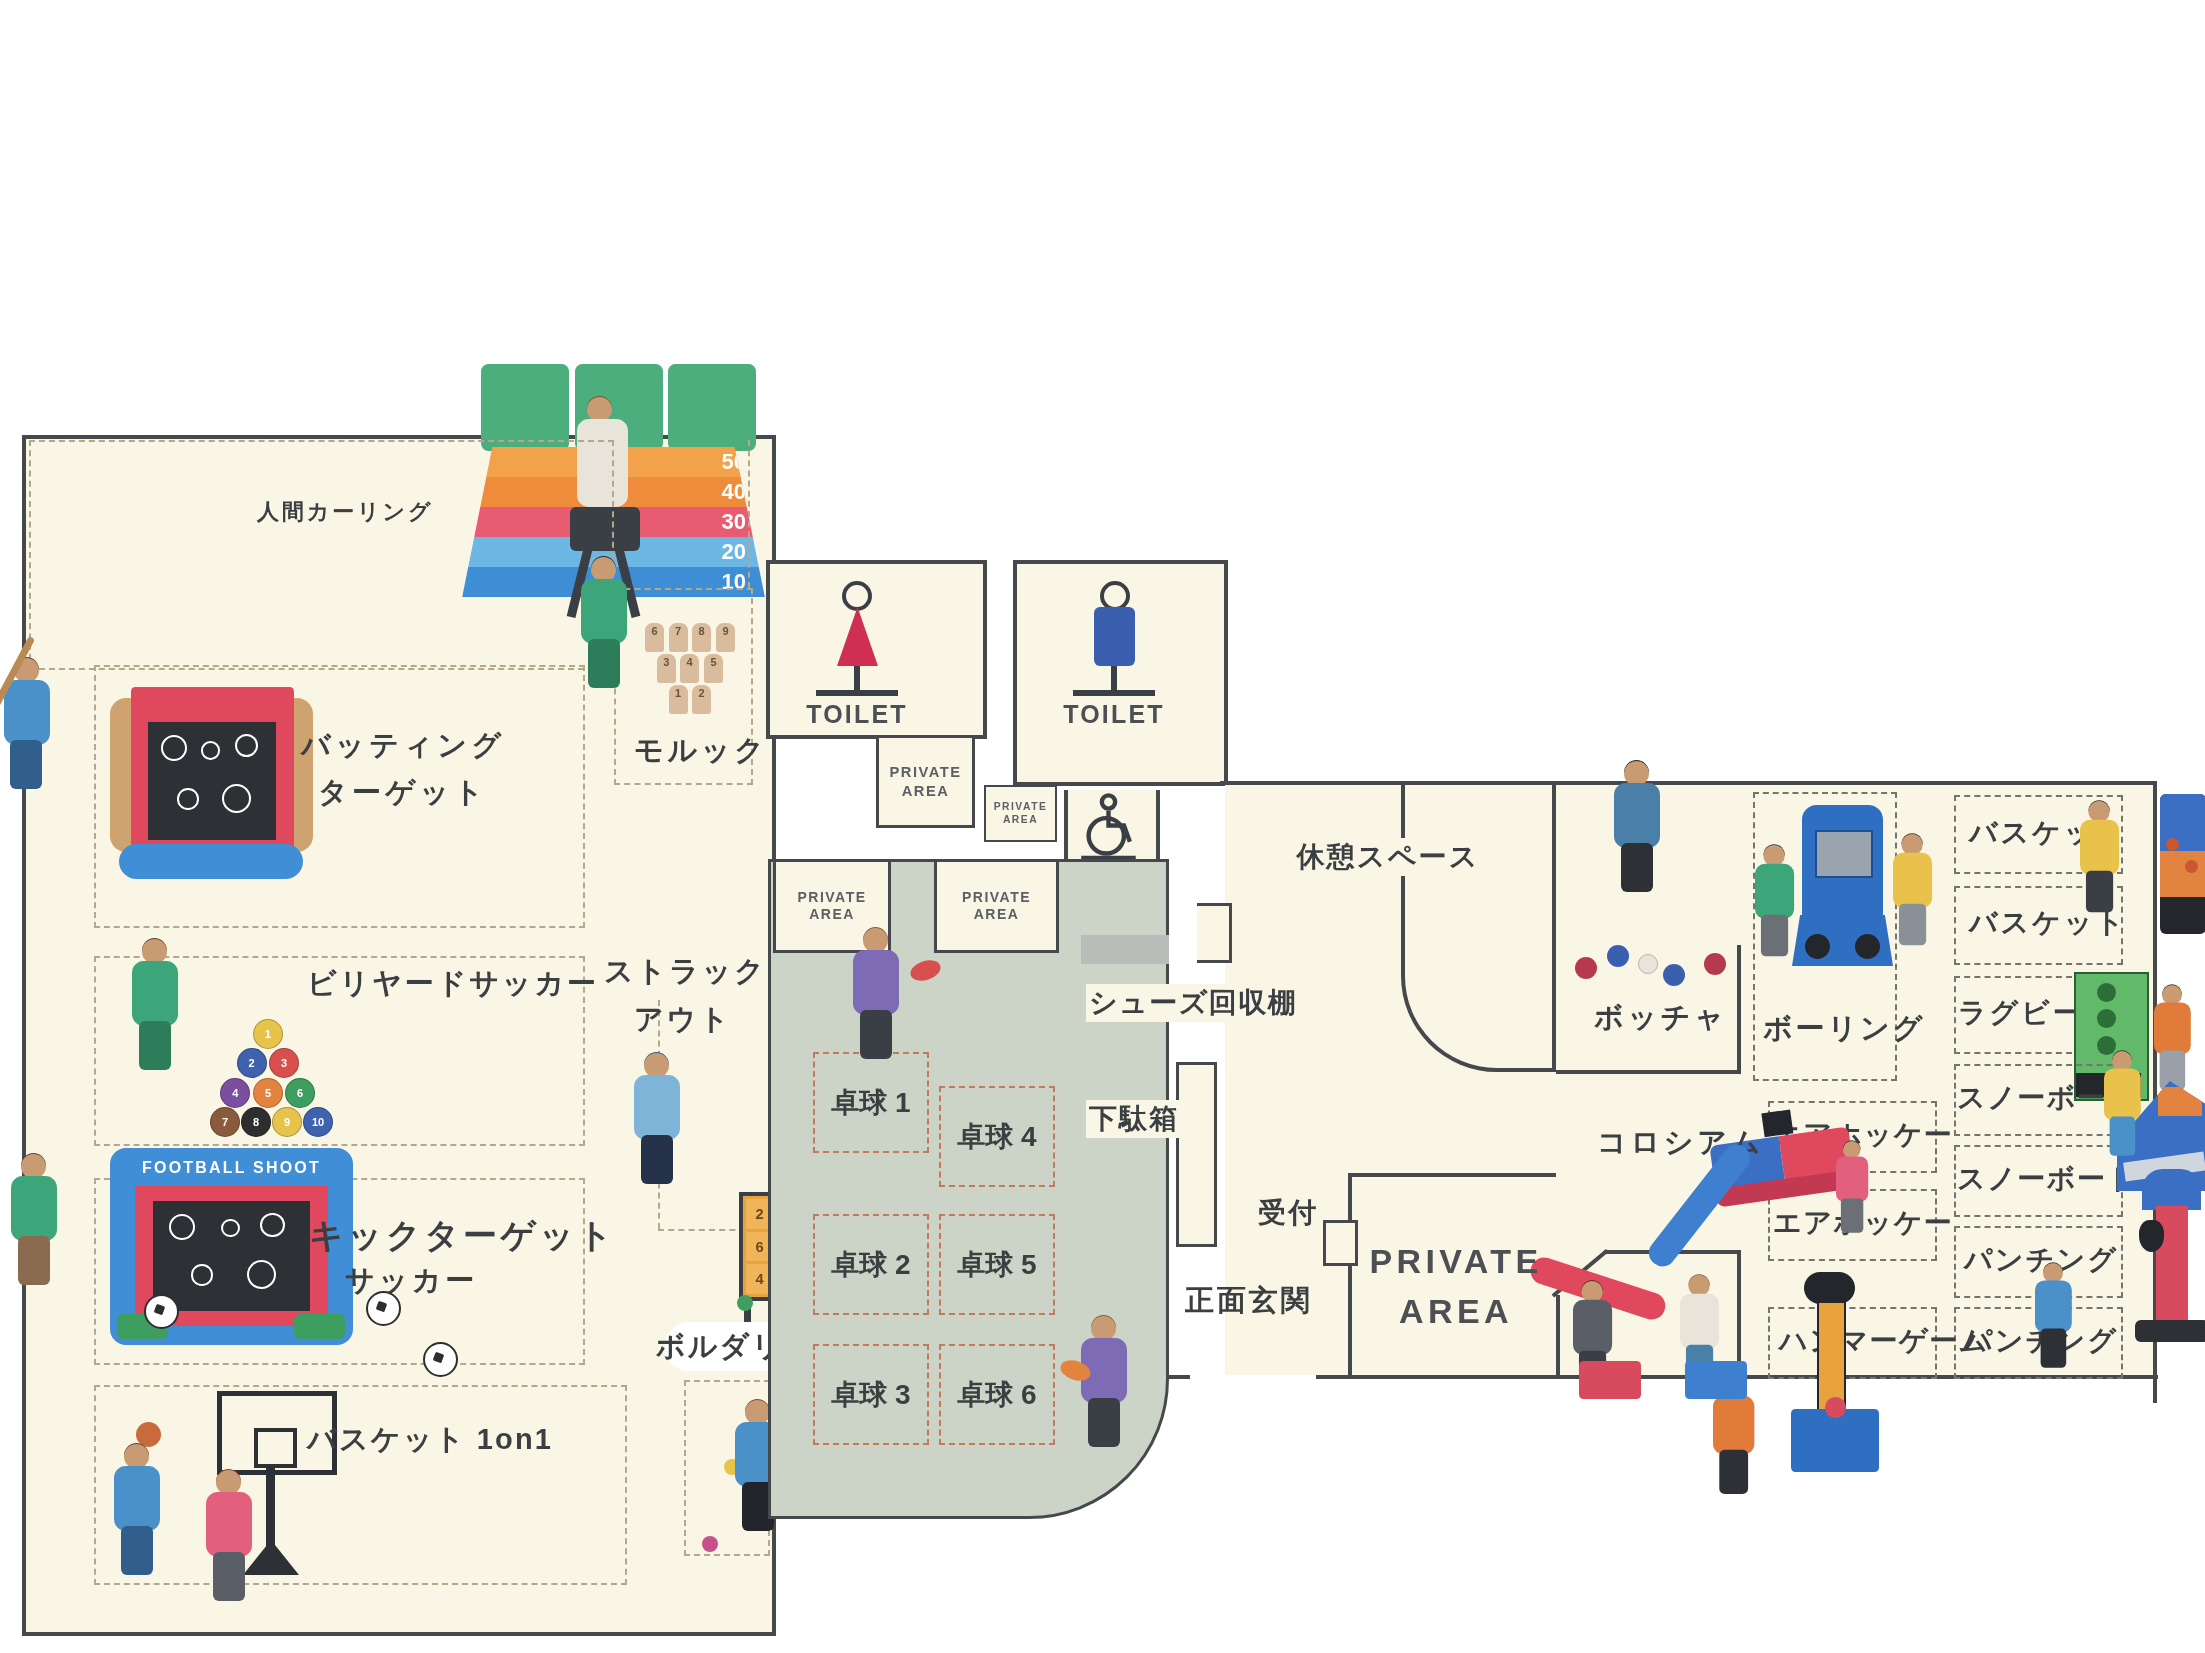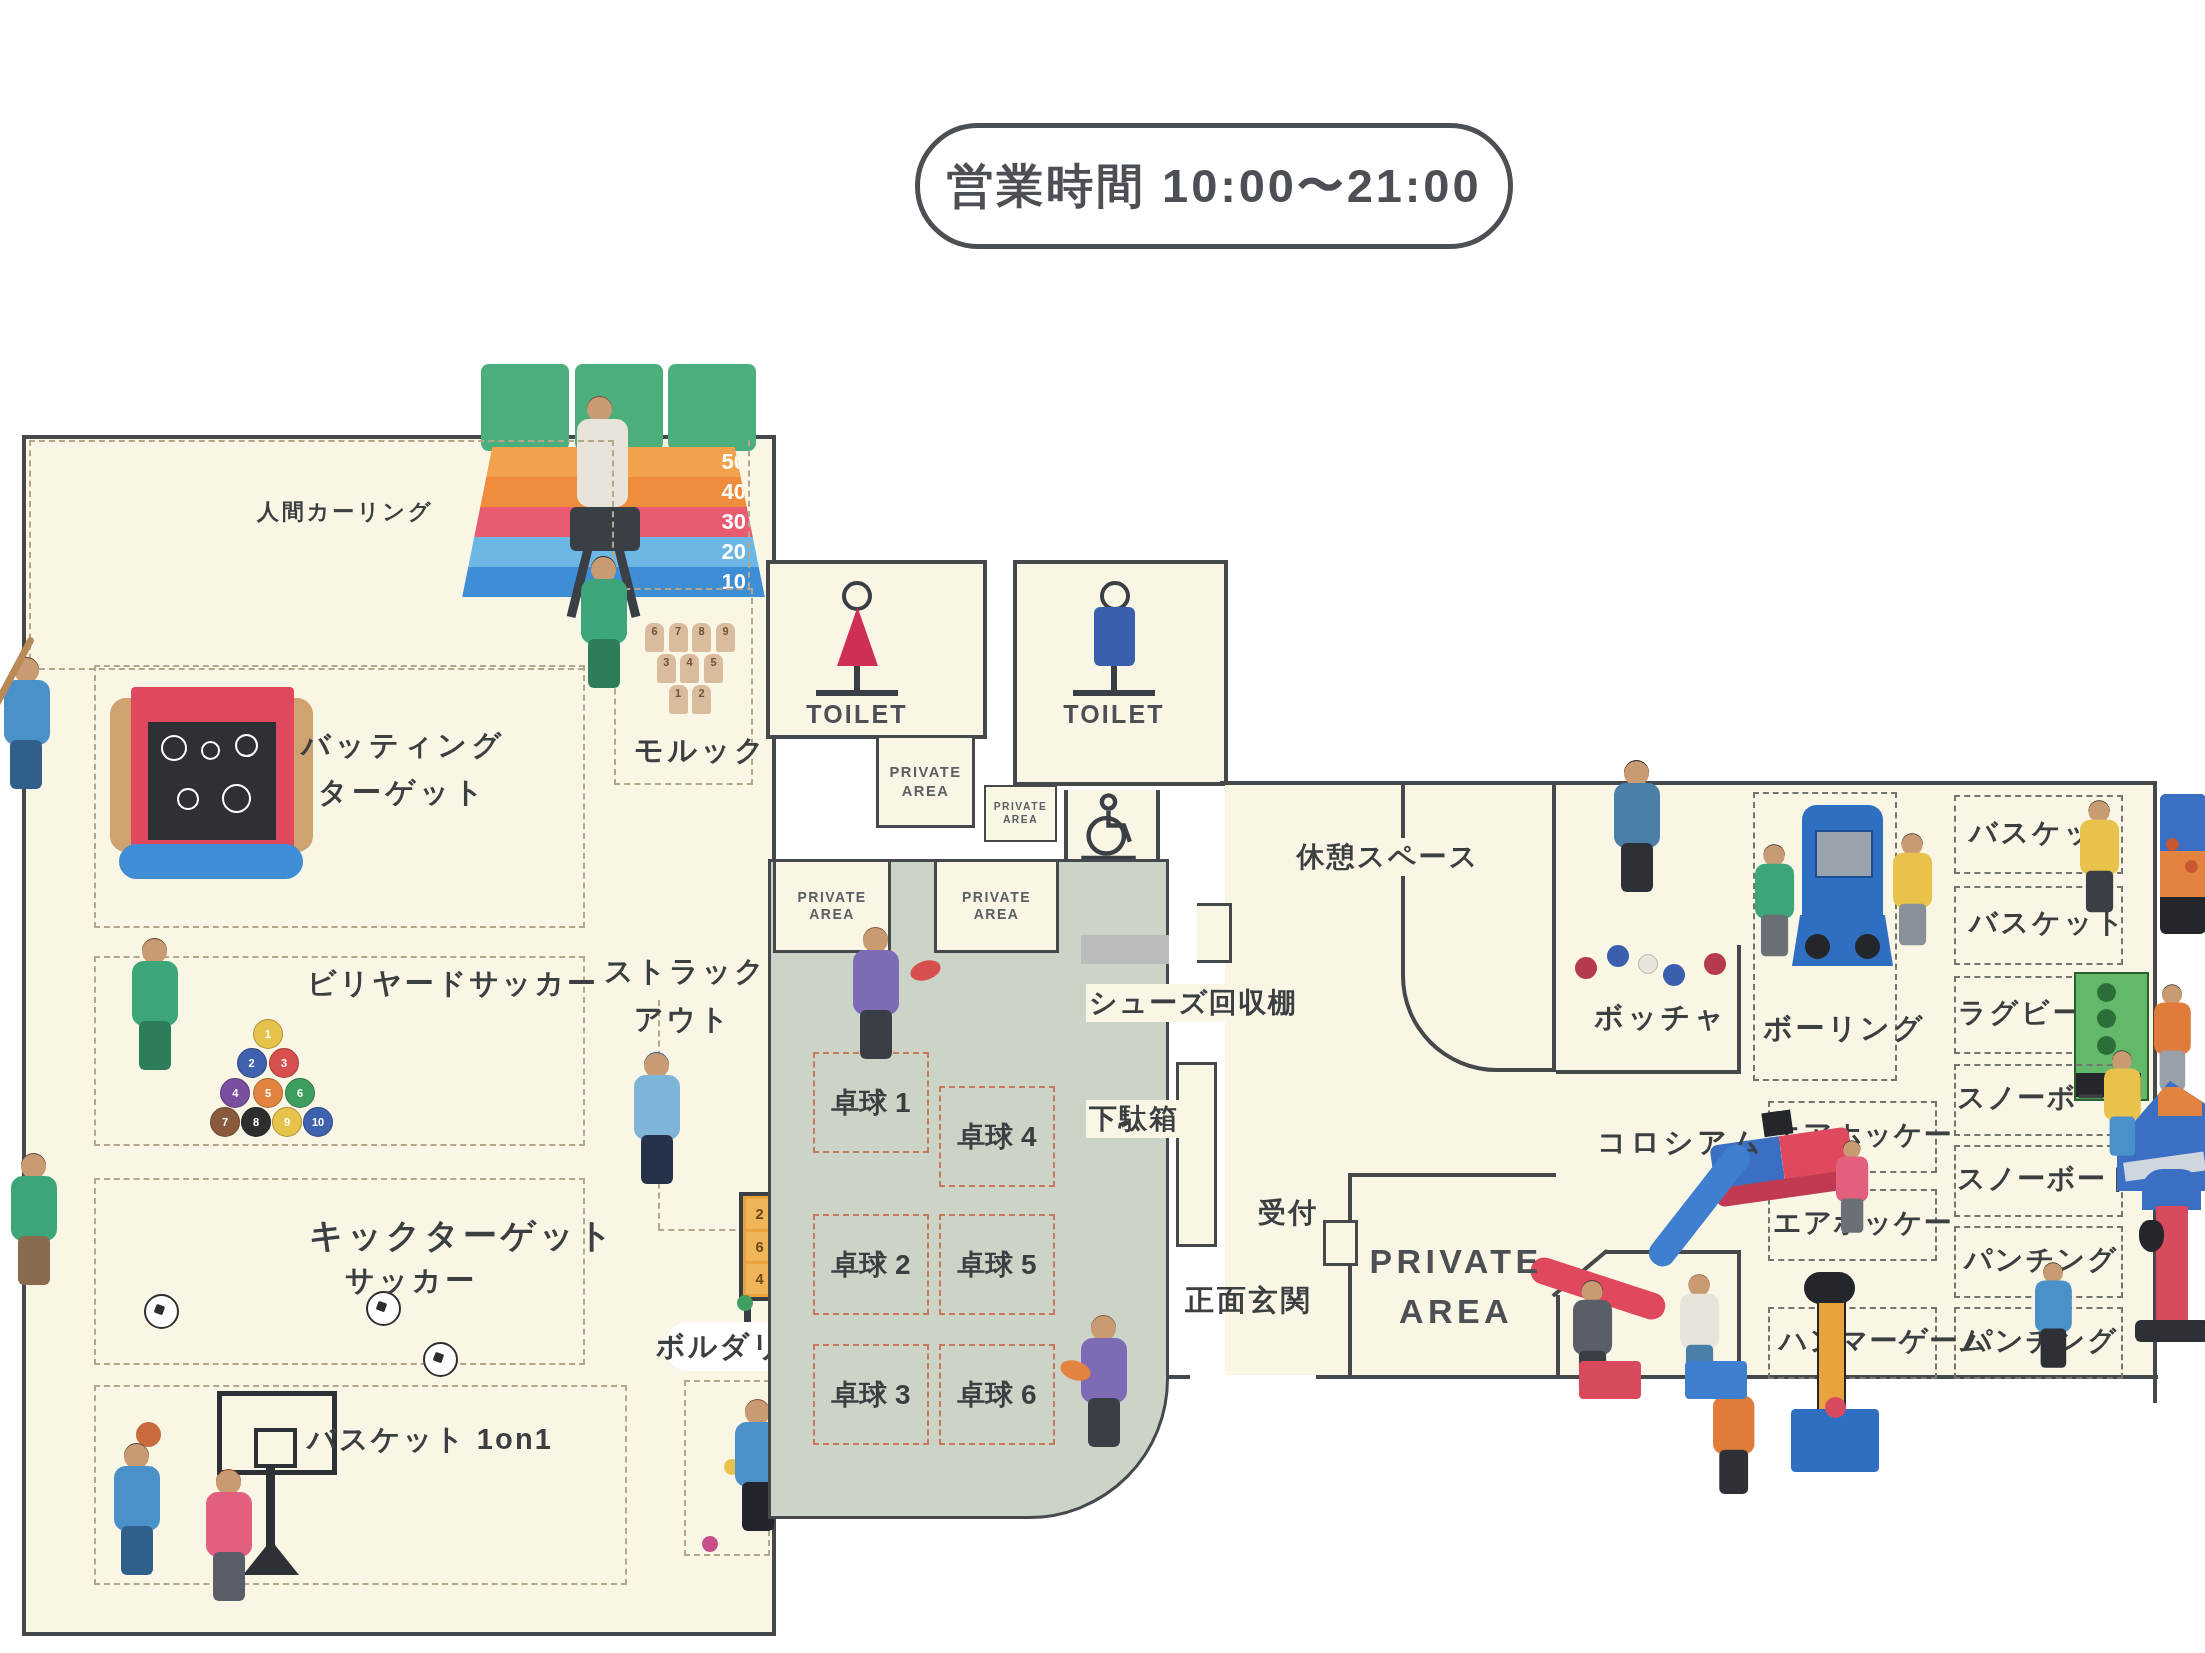--- a/index.html
+++ b/index.html
@@ -39,21 +39,20 @@
   .soccer:after{content:"";position:absolute;left:8.8px;top:8.8px;width:8.8px;height:8.8px;background:#2e2e2e;border-radius:1.5px;transform:rotate(20deg);}
   .hold{position:absolute;width:16px;height:16px;border-radius:50%;}
   .stripe{position:relative;width:100%;height:30px;color:#fff;font-weight:800;font-size:22px;
           display:flex;align-items:center;justify-content:flex-end;padding-right:19px;box-sizing:border-box;}
 </style>
 </head>
 <body>
 
 <div id="stage">
 
-  <div class="abs hours-pill" style="left:915px;top:123px;width:588px;height:116px;">営業時間 10:00〜21:00</div>
 
   <div class="abs room" style="left:22px;top:435px;width:746px;height:1193px;"></div>
 
   <div class="abs" style="left:481px;top:364px;width:88px;height:87px;border-radius:7.4px;background:#4cae7d;"></div>
   <div class="abs" style="left:575px;top:364px;width:88px;height:87px;border-radius:7.4px;background:#4cae7d;"></div>
   <div class="abs" style="left:668px;top:364px;width:88px;height:87px;border-radius:7.4px;background:#4cae7d;"></div>
   <div class="abs" style="left:462px;top:447px;width:303px;height:151px;clip-path:polygon(10% 0,90% 0,100% 100%,0 100%);">
     <div class="stripe" style="background:#f2a24a;">
         <span>50</span>
       </div>
@@ -131,20 +130,33 @@
     <div class="bb" style="left:93px;top:88px;background:#3f62ae;">10</div>
   </div>
   <div class="abs lbl" style="left:307px;top:964px;font-size:29px;letter-spacing:2.9px;">ビリヤードサッカー</div>
 
   <div class="p" style="left:11px;top:1154px;">
     <div class="hair"></div>
       <div class="h"></div>
       <div class="b" style="background:#3da57a;"></div>
       <div class="l" style="background:#8a6b4f;"></div>
   </div>
+  <div class="abs" style="left:110px;top:1148px;width:243px;height:197px;background:#3f8ed6;border-radius:16px;">
+    <div class="abs c" style="left:0;top:5.9px;width:100%;height:29px;color:#fff;font-weight:800;font-size:16px;letter-spacing:2.2px;">FOOTBALL SHOOT</div>
+    <div class="abs" style="left:25px;top:38px;width:193px;height:140px;background:#e0485e;"></div>
+    <div class="abs" style="left:43px;top:53px;width:157px;height:110px;background:#2d3136;">
+      <div class="hold" style="left:16px;top:13.2px;border:2.9px double #fff;background:transparent;width:22px;height:22px;"></div>
+      <div class="hold" style="left:68px;top:17.6px;border:2.9px double #fff;background:transparent;width:14.7px;height:14.7px;"></div>
+      <div class="hold" style="left:107px;top:11.8px;border:2.9px double #fff;background:transparent;width:20.6px;height:20.6px;"></div>
+      <div class="hold" style="left:38px;top:63px;border:2.9px double #fff;background:transparent;width:17.6px;height:17.6px;"></div>
+      <div class="hold" style="left:94px;top:59px;border:2.9px double #fff;background:transparent;width:25px;height:25px;"></div>
+    </div>
+    <div class="abs" style="left:7.4px;top:166px;width:51px;height:25px;background:#3e9e5f;border-radius:5.9px;"></div>
+    <div class="abs" style="left:184px;top:166px;width:51px;height:25px;background:#3e9e5f;border-radius:5.9px;"></div>
+  </div>
   <div class="soccer" style="left:144px;top:1294px;"></div>
   <div class="soccer" style="left:366px;top:1291px;"></div>
   <div class="soccer" style="left:423px;top:1342px;"></div>
   <div class="abs lbl" style="left:309px;top:1213px;font-size:34px;letter-spacing:3.7px;">キックターゲット</div>
   <div class="abs lbl" style="left:345px;top:1261px;font-size:29px;letter-spacing:3.7px;">サッカー</div>
 
   <div class="abs" style="left:217px;top:1391px;width:110px;height:74px;border:5.9px solid #2d3136;background:transparent;">
     <div class="abs" style="left:32px;top:32px;width:35px;height:32px;border:4.4px solid #2d3136;"></div>
   </div>
   <div class="abs" style="left:266px;top:1464px;width:8.8px;height:96px;background:#2d3136;"></div>

